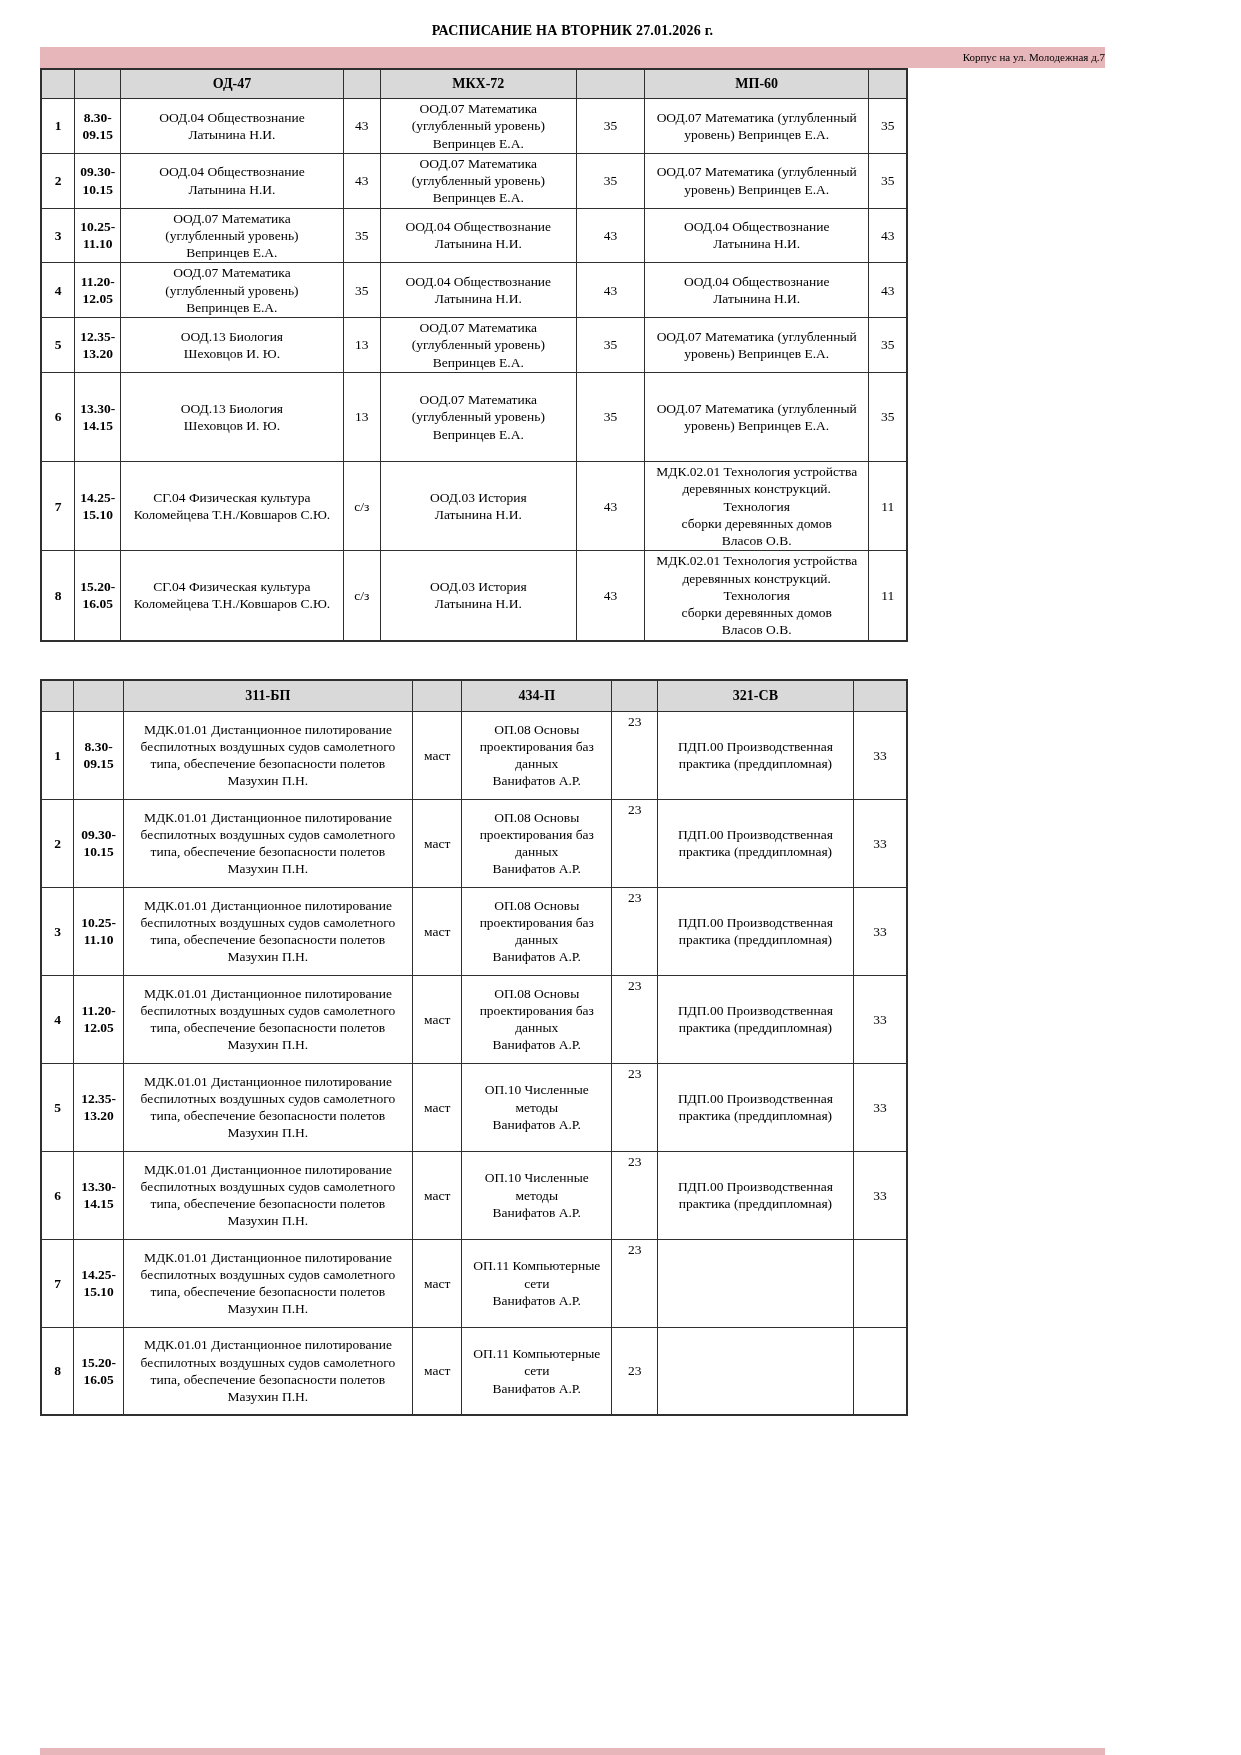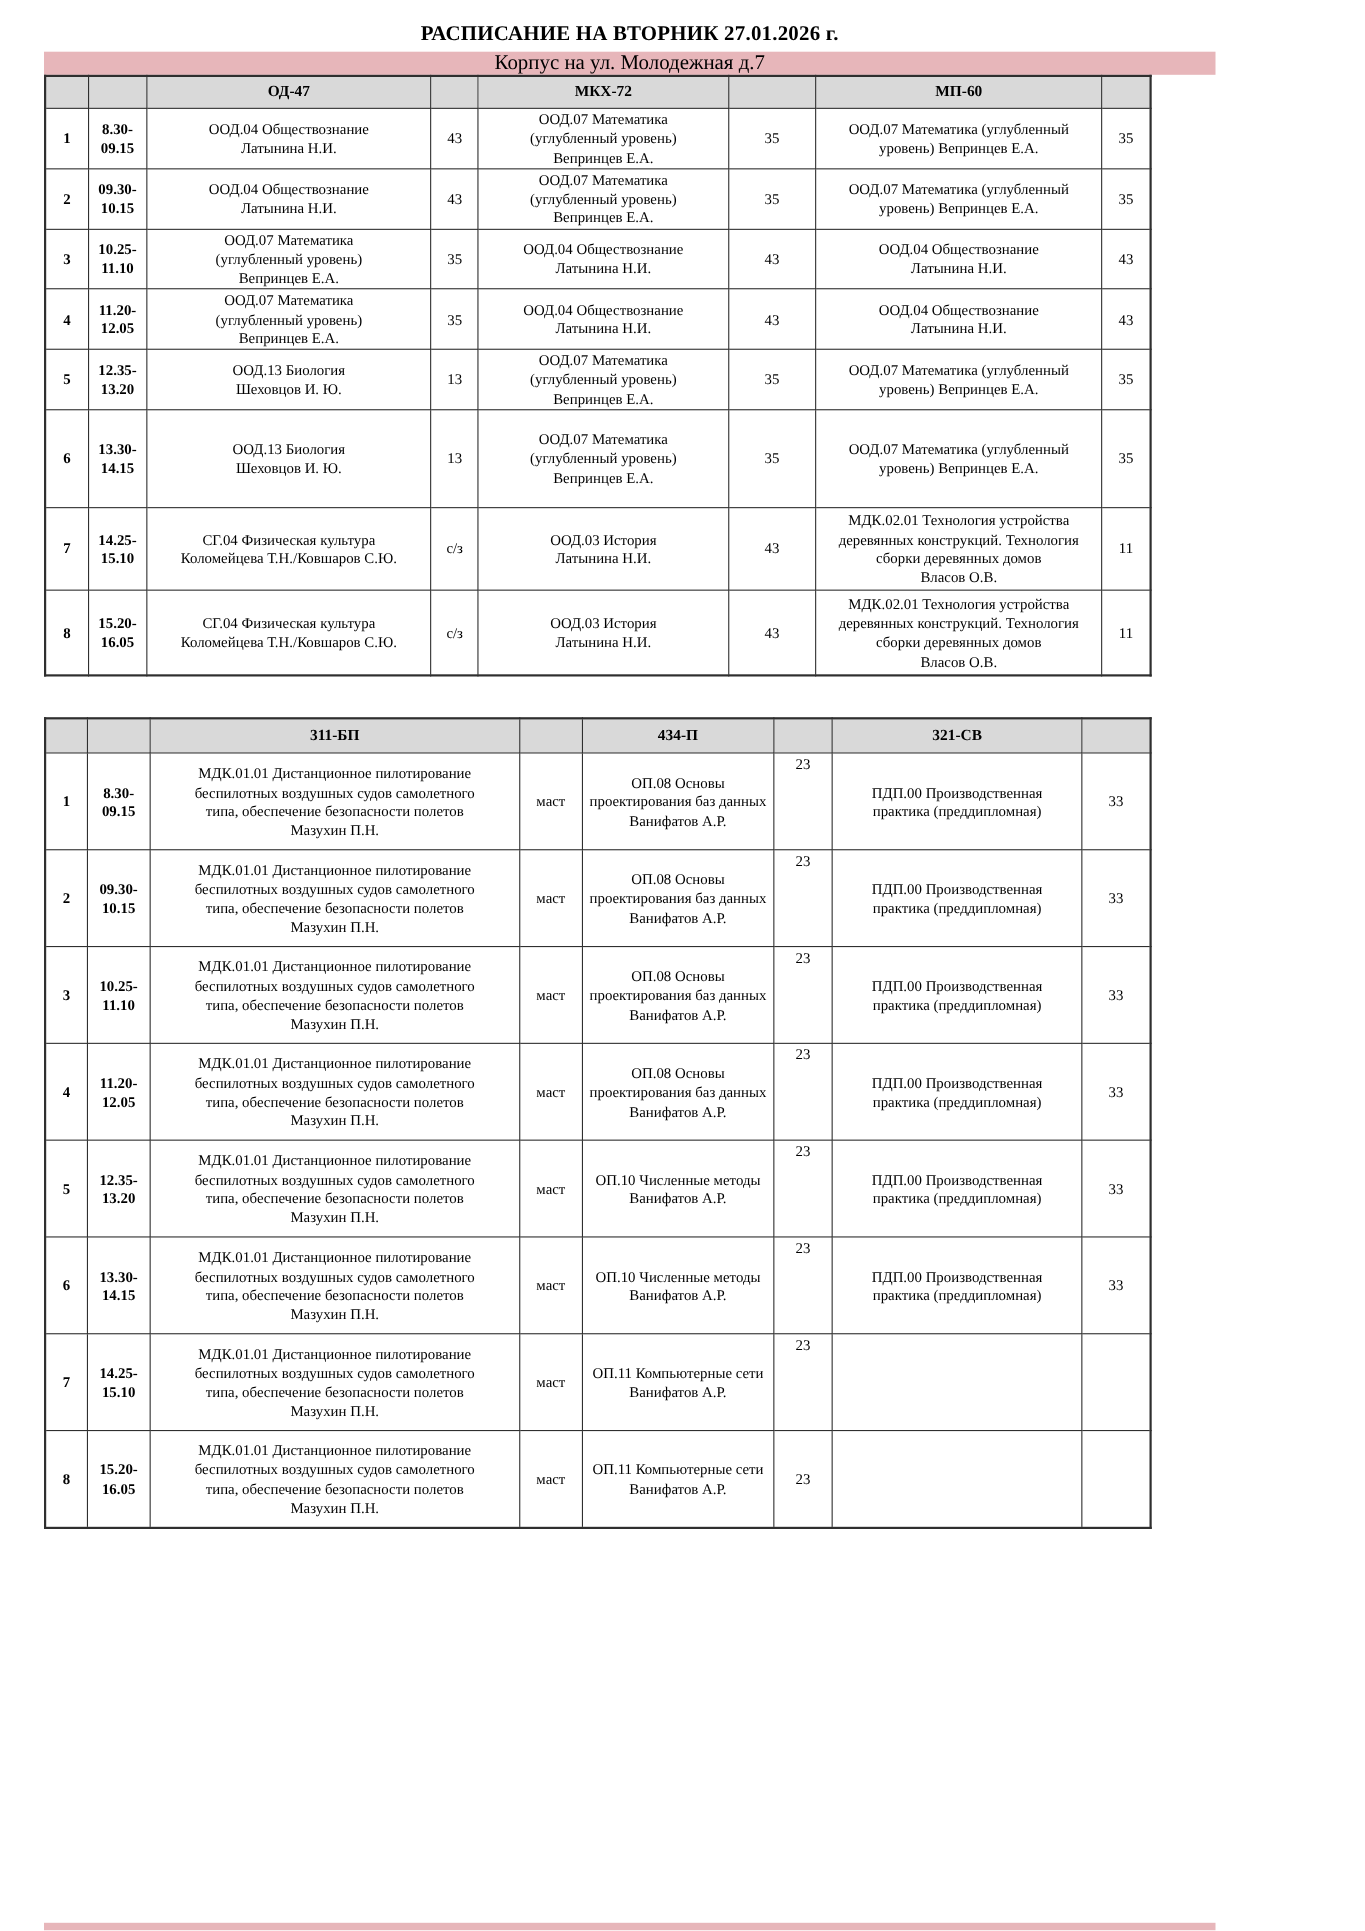--- a/index.html
+++ b/index.html
@@ -11,37 +11,37 @@
     font-family: "Liberation Serif", "DejaVu Serif", serif;
     color: #000;
   }
   .content {
     width: 1065px;
     margin-left: 40px;
     padding-top: 21px;
   }
   .title {
     text-align: center;
-    font-size: 19px;
+    font-size: 14px;
     font-weight: bold;
     line-height: 20px;
     letter-spacing: 0.2px;
   }
   .banner {
     margin-top: 6px;
     height: 21px;
     line-height: 21px;
-    text-align: center;
-    font-size: 19px;
+    text-align: right;
+    font-size: 11px;
     background: #e7b6ba;
   }
   table {
     border-collapse: collapse;
     table-layout: fixed;
-    width: 1007px;
+    width: 868px;
     border: 2px solid #2f2f2f;
   }
   th, td {
     border: 1.4px solid #2f2f2f;
     padding: 1px 3px;
     vertical-align: middle;
     text-align: center;
     font-size: 13.5px;
     line-height: 1.28;
     overflow: hidden;

